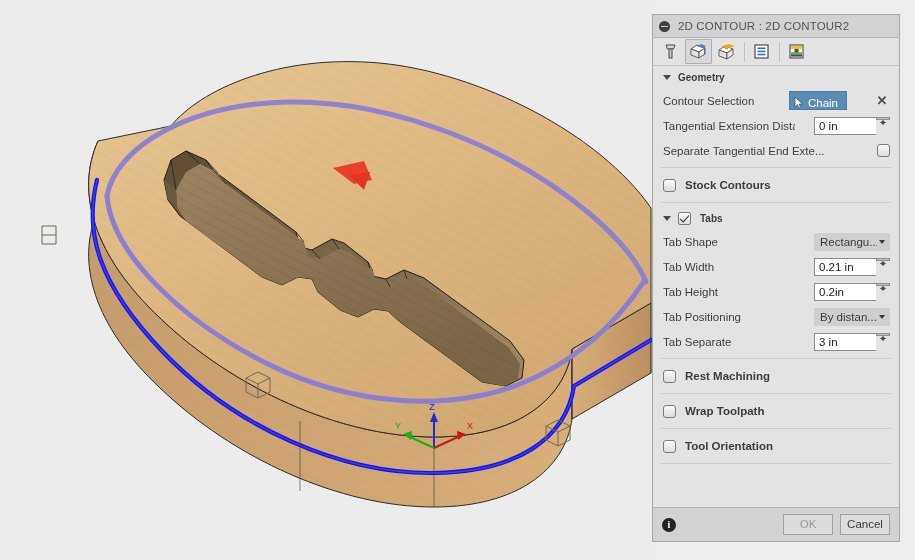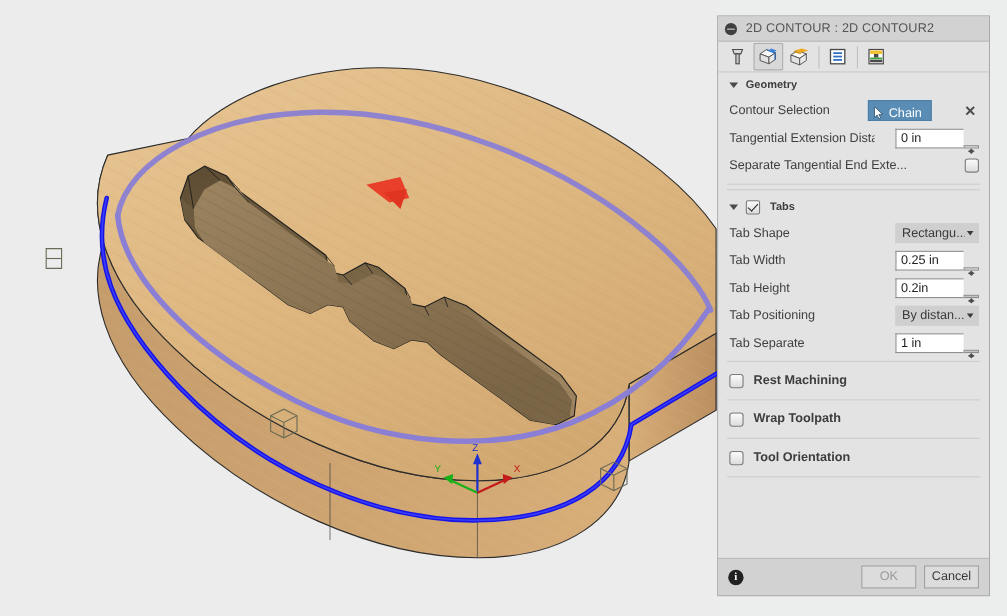--- a/index.html
+++ b/index.html
@@ -146,21 +146,21 @@
     flex: 1 1 auto;
     color: #3f3f3f;
     font-size: 11.5px;
     white-space: nowrap;
     overflow: hidden;
   }
 
   
   .numfield {
     display: flex;
-    align-items: flex-end;
+    align-items: flex-start;
     width: 76px;
     height: 18px;
     flex: 0 0 auto;
   }
   .numfield .txt {
     flex: 1 1 auto;
     background: #fff;
     border: 1px solid #8e8e8e;
     border-right: none;
     font-size: 11.5px;
@@ -574,41 +574,45 @@
       </div>
     </div>
 
     <div class="row">
       <span class="lbl">Separate Tangential End Exte...</span>
       <div class="cbox round"></div>
     </div>
 
     <div class="sec-divider"></div>
 
+    <div class="collapsed-sec">
+      <div class="cbox round"></div>
+      <span class="csl">Stock Contours</span>
+    </div>
 
     <div class="sec-divider"></div>
 
     <div class="section-header">
       <span class="tri"></span>
       <span class="cbox checked"></span>
       <span style="margin-left:9px">Tabs</span>
     </div>
 
     <div class="row">
       <span class="lbl">Tab Shape</span>
       <div class="dropdown">
         <span class="dval">Rectangu...</span>
         <span class="darrow"></span>
       </div>
     </div>
 
     <div class="row">
       <span class="lbl">Tab Width</span>
       <div class="numfield">
-        <div class="txt">0.25 in</div>
+        <div class="txt">0.21 in</div>
         <div class="spin">
           <span></span>
           <span></span>
         </div>
       </div>
     </div>
 
     <div class="row">
       <span class="lbl">Tab Height</span>
       <div class="numfield">
@@ -624,21 +628,21 @@
       <span class="lbl">Tab Positioning</span>
       <div class="dropdown">
         <span class="dval">By distan...</span>
         <span class="darrow"></span>
       </div>
     </div>
 
     <div class="row">
       <span class="lbl">Tab Separate</span>
       <div class="numfield">
-        <div class="txt">1 in</div>
+        <div class="txt">3 in</div>
         <div class="spin">
           <span></span>
           <span></span>
         </div>
       </div>
     </div>
 
     <div class="sec-divider"></div>
 
     <div class="collapsed-sec">

